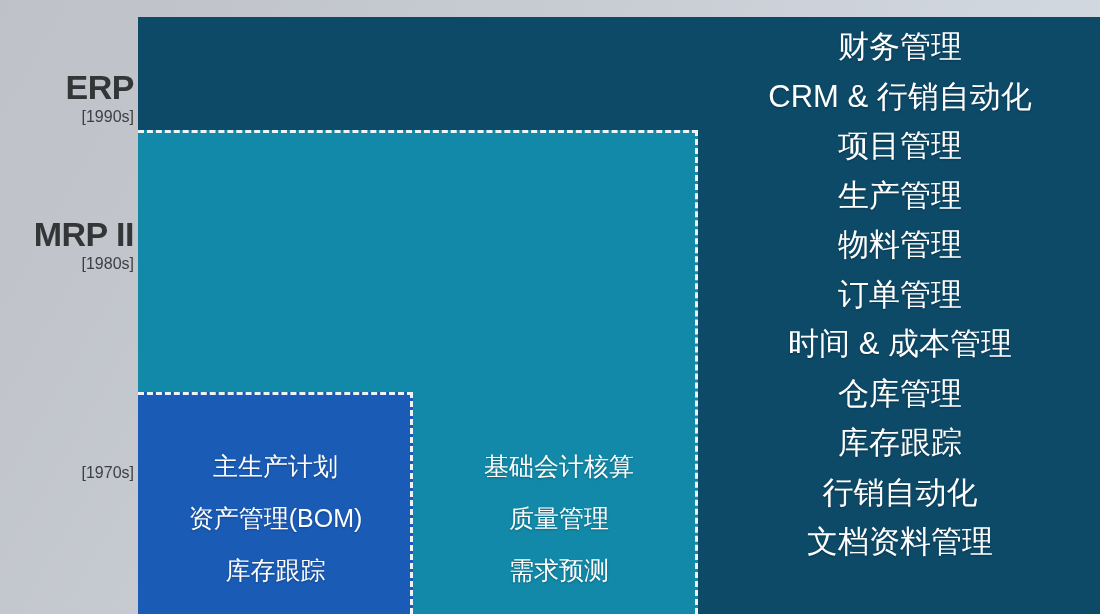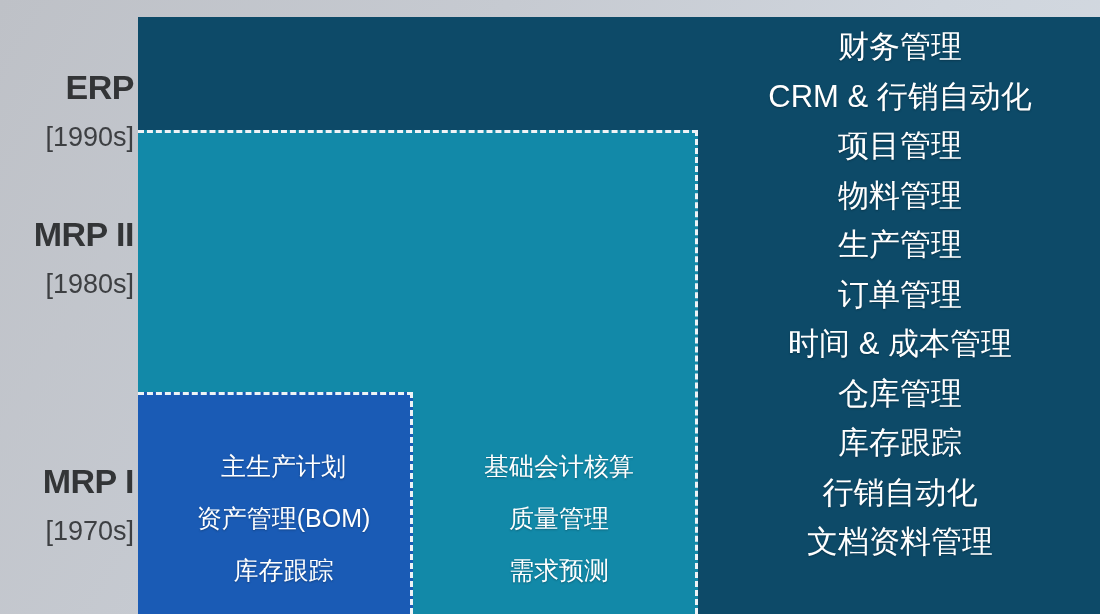--- a/index.html
+++ b/index.html
@@ -37,24 +37,24 @@
     line-height: 1.12;
   }
   .era-name {
     font-weight: bold;
     font-size: 34px;
     letter-spacing: -0.5px;
     color: #333537;
     white-space: nowrap;
   }
   .era-decade {
-    font-size: 27px;
+    font-size: 16px;
     color: #3d3f42;
     white-space: nowrap;
-    margin-top: 16px;
+    margin-top: 2px;
   }
   #era-erp    { top: 68px; }
   #era-mrp2   { top: 215px; }
   #era-mrp1   { top: 462px; }
 
   
   .band {
     position: absolute;
     box-sizing: border-box;
   }
@@ -97,21 +97,20 @@
     white-space: nowrap;
     text-shadow: 0 1px 2px rgba(0,0,0,0.28);
   }
 
   
   #col-mrp1 {
     left: 138px;
     top: 440px;
     width: 275px;
     justify-content: flex-start;
-    margin-left: 8px;
   }
   #col-mrp1 .feature {
     font-size: 25px;
     line-height: 52px;
   }
 
   
   #col-mrp2 {
     left: 420px;
     top: 440px;
@@ -145,21 +144,20 @@
       <div class="era-name">ERP</div>
       <div class="era-decade">[1990s]</div>
     </div>
 
     <div class="era" id="era-mrp2">
       <div class="era-name">MRP II</div>
       <div class="era-decade">[1980s]</div>
     </div>
 
     <div class="era" id="era-mrp1">
-      <div class="era-name">MRP I</div>
       <div class="era-decade">[1970s]</div>
     </div>
 
   </div>
 
   <div class="band" id="band-erp"></div>
   <div class="band" id="band-mrp2"></div>
   <div class="band" id="band-mrp1"></div>
 
   <div class="col" id="col-mrp1">
@@ -171,22 +169,22 @@
   <div class="col" id="col-mrp2">
     <div class="feature">基础会计核算</div>
     <div class="feature">质量管理</div>
     <div class="feature">需求预测</div>
   </div>
 
   <div class="col" id="col-erp">
     <div class="feature">财务管理</div>
     <div class="feature">CRM &amp; 行销自动化</div>
     <div class="feature">项目管理</div>
+    <div class="feature">生产管理</div>
     <div class="feature">物料管理</div>
-    <div class="feature">生产管理</div>
     <div class="feature">订单管理</div>
     <div class="feature">时间 &amp; 成本管理</div>
     <div class="feature">仓库管理</div>
     <div class="feature">库存跟踪</div>
     <div class="feature">行销自动化</div>
     <div class="feature">文档资料管理</div>
   </div>
 
 </div>
 

